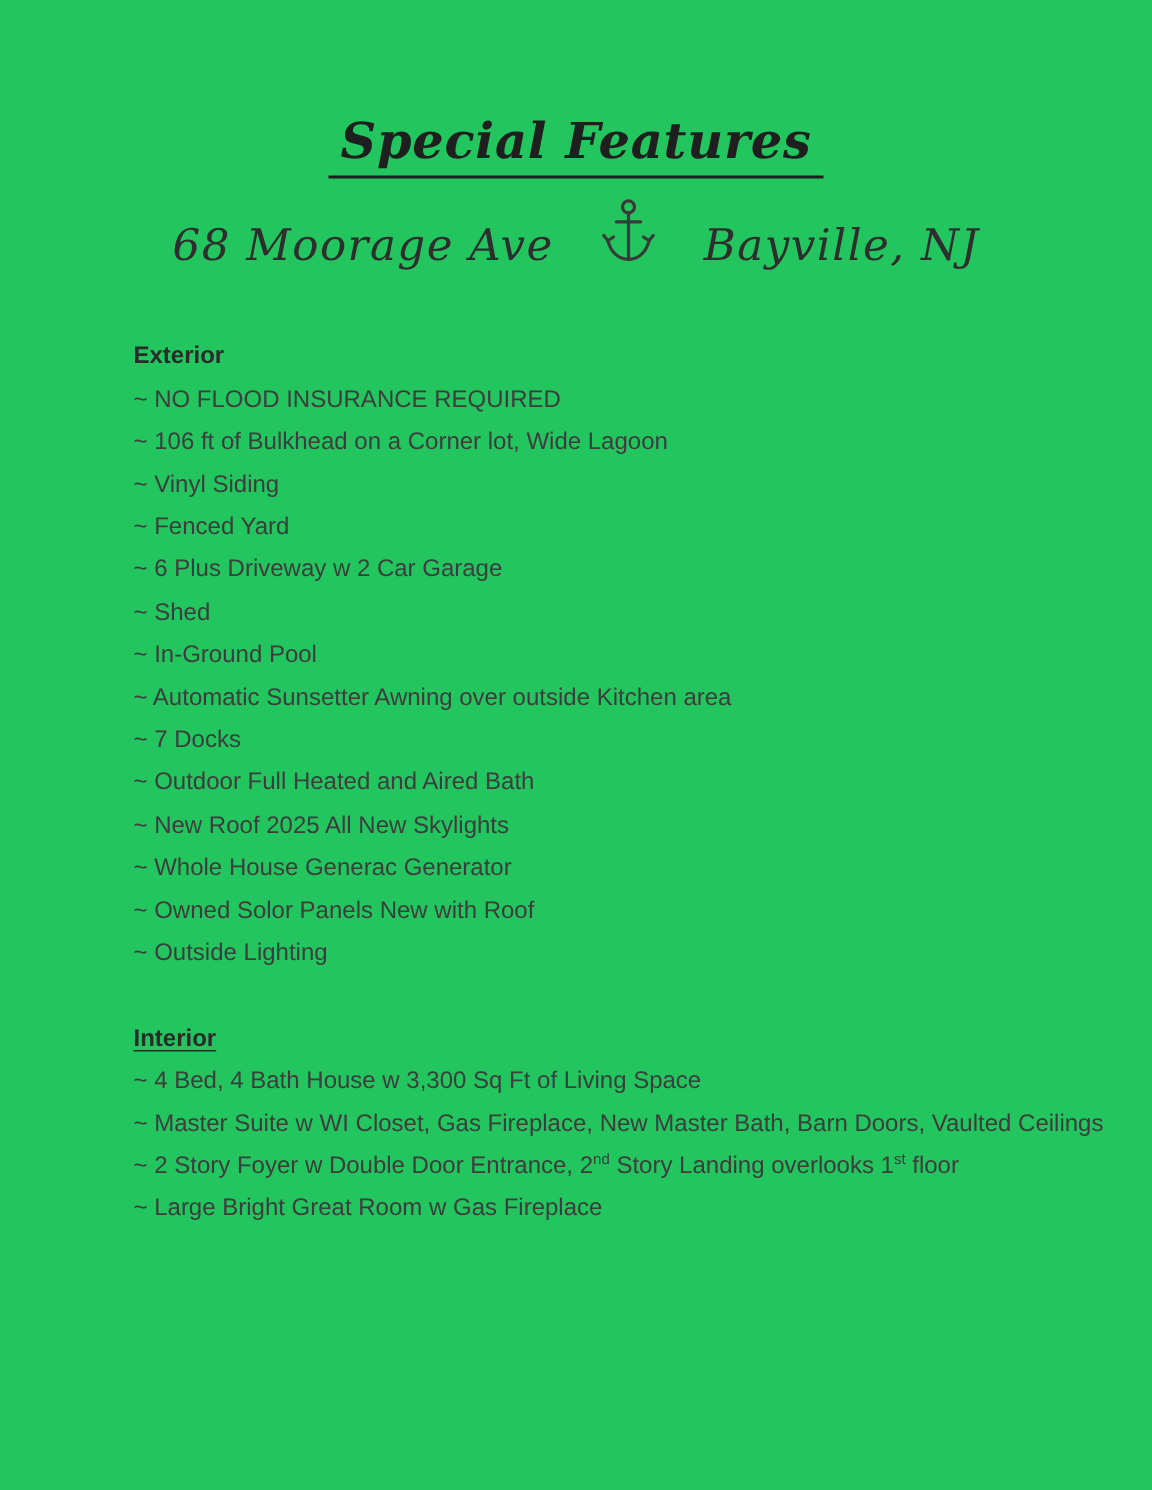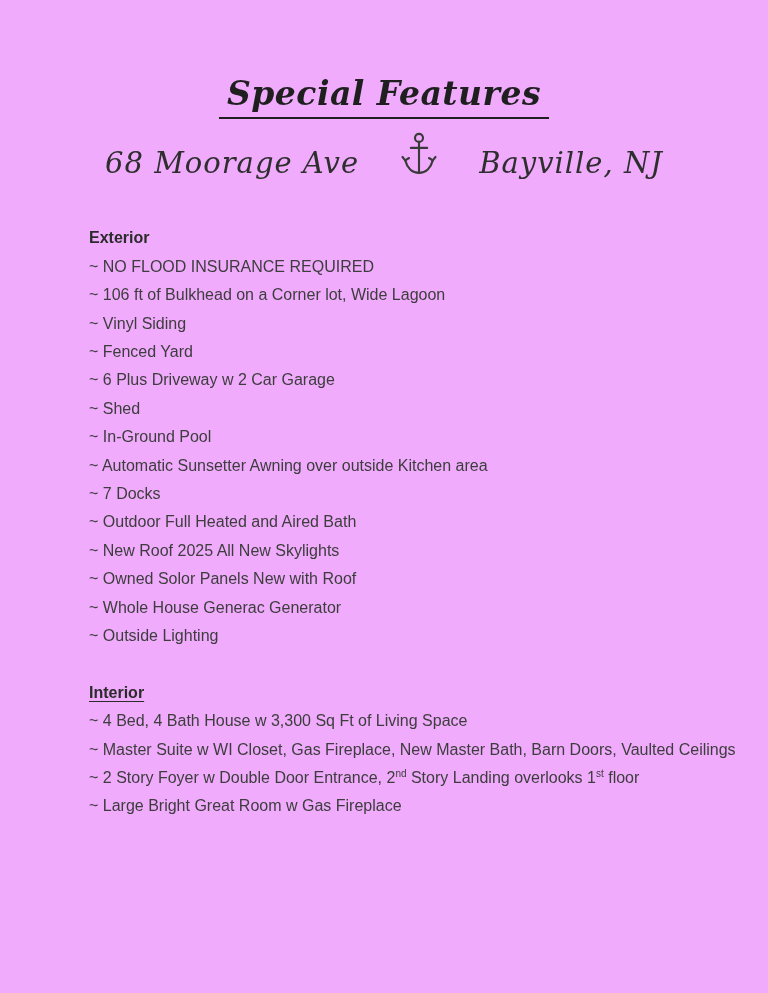--- a/index.html
+++ b/index.html
@@ -5,21 +5,21 @@
   html, body {
     margin: 0;
     padding: 0;
     background: #ffffff;
   }
   .page {
     position: relative;
     width: 768px;
     height: 993px;
     margin: 0 auto;
-    background: #f0abfc;
+    background: #22c55e;
     box-sizing: border-box;
     padding-top: 76px;
     font-family: "Liberation Sans", "DejaVu Sans", sans-serif;
     color: #3d3d3d;
     overflow: hidden;
   }
   .title-row {
     text-align: center;
   }
   .doc-title {
@@ -32,21 +32,21 @@
     color: #1f1f1f;
     border-bottom: 2px solid #1f1f1f;
     padding: 0 8px 5px 8px;
     line-height: 1.1;
   }
   .address-row {
     margin-top: 25px;
     display: flex;
     justify-content: center;
     align-items: center;
-    gap: 40px;
+    gap: 30px;
     font-family: "DejaVu Serif", serif;
     font-style: italic;
     font-weight: 400;
     font-size: 29px;
     color: #2e2e2e;
     letter-spacing: 1px;
   }
   .anchor-wrap {
     margin-top: -14px;
     flex: 0 0 auto;
@@ -107,22 +107,22 @@
         <div class="feature-item">~ 106 ft of Bulkhead on a Corner lot, Wide Lagoon</div>
         <div class="feature-item">~ Vinyl Siding</div>
         <div class="feature-item">~ Fenced Yard</div>
         <div class="feature-item">~ 6 Plus Driveway w 2 Car Garage</div>
         <div class="feature-item">~ Shed</div>
         <div class="feature-item">~ In-Ground Pool</div>
         <div class="feature-item">~ Automatic Sunsetter Awning over outside Kitchen area</div>
         <div class="feature-item">~ 7 Docks</div>
         <div class="feature-item">~ Outdoor Full Heated and Aired Bath</div>
         <div class="feature-item">~ New Roof 2025 All New Skylights</div>
+        <div class="feature-item">~ Whole House Generac Generator</div>
         <div class="feature-item">~ Owned Solor Panels New with Roof</div>
-        <div class="feature-item">~ Whole House Generac Generator</div>
         <div class="feature-item">~ Outside Lighting</div>
       </div>
       <div class="section">
         <div class="section-heading underlined">Interior</div>
         <div class="feature-item">~ 4 Bed, 4 Bath House w 3,300 Sq Ft of Living Space</div>
         <div class="feature-item">~ Master Suite w WI Closet, Gas Fireplace, New Master Bath, Barn Doors, Vaulted Ceilings</div>
         <div class="feature-item"><span>~ 2 Story Foyer w Double Door Entrance, 2</span><sup>nd</sup><span> Story Landing overlooks 1</span><sup>st</sup><span> floor</span></div>
         <div class="feature-item">~ Large Bright Great Room w Gas Fireplace</div>
       </div>
     </div>

